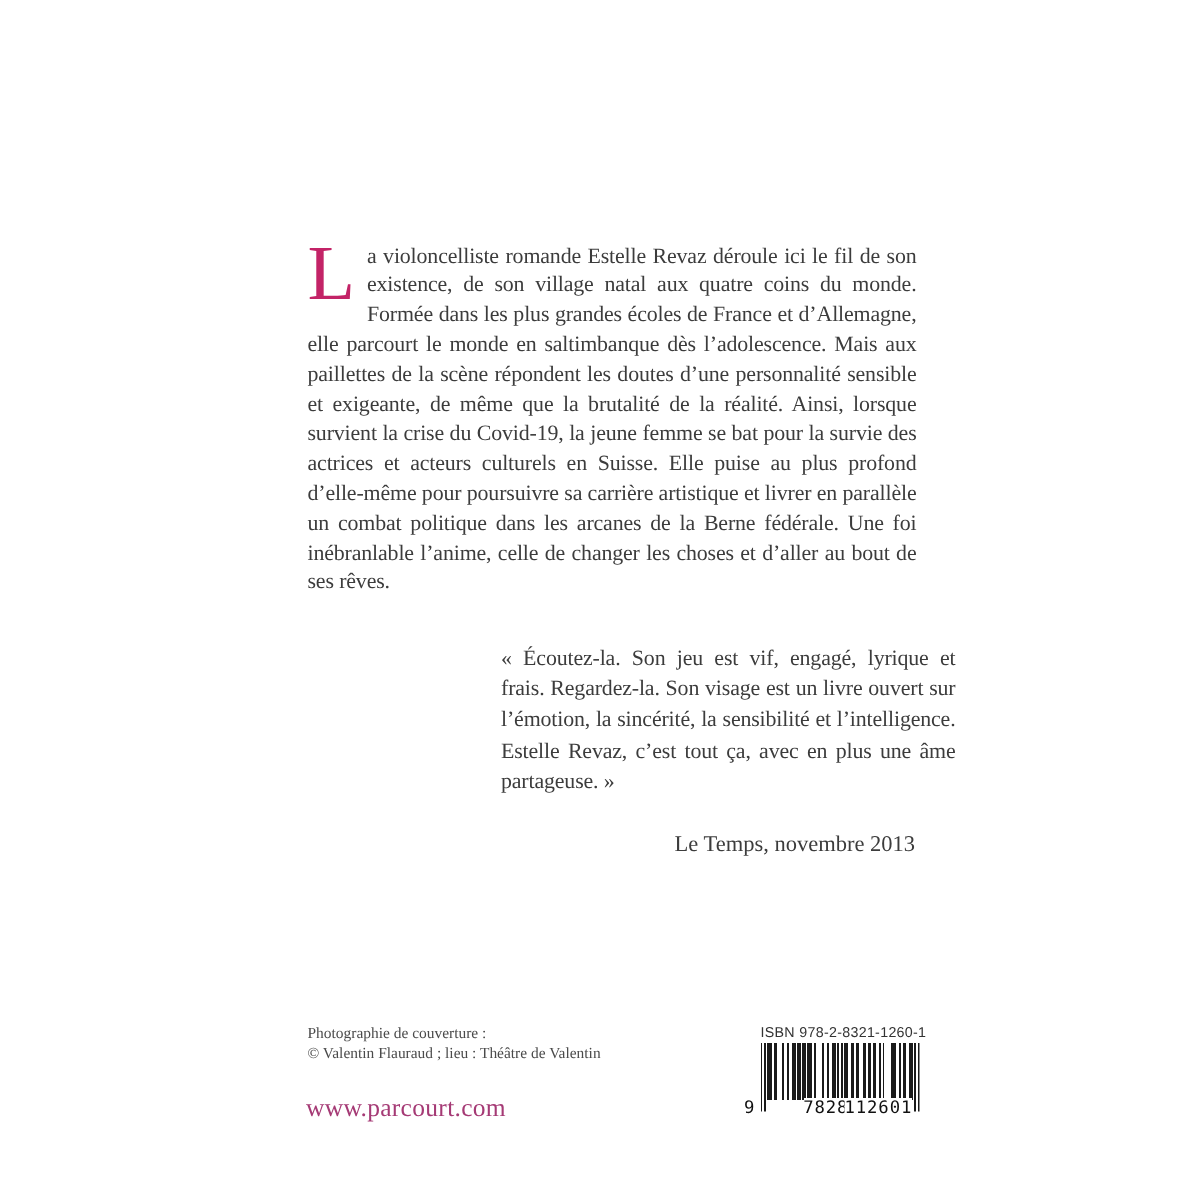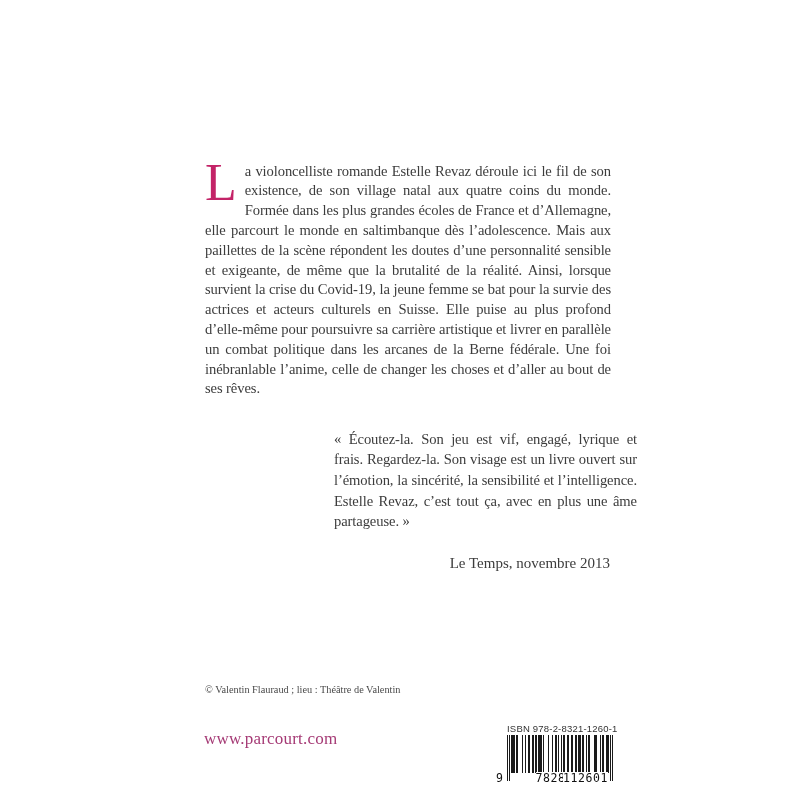--- a/index.html
+++ b/index.html
@@ -46,21 +46,21 @@
   .credits{
     position:absolute;left:205px;top:683px;width:300px;
     font-size:10.3px;line-height:13.2px;color:var(--credit-ink);
   }
   .website{
     position:absolute;left:204px;top:730px;
     font-size:17px;line-height:17px;color:var(--link);
     letter-spacing:0.2px;text-decoration:none;cursor:pointer;
   }
   
-  .barcode{position:absolute;left:496px;top:724px;width:130px;}
+  .barcode{position:absolute;left:496px;top:684px;width:130px;}
   .isbn-label{
     margin-left:11px;width:106px;text-align:center;
     font-family:"Liberation Sans", sans-serif;
     font-size:9.5px;line-height:10px;letter-spacing:0.2px;color:#333;
     white-space:nowrap;
   }
   .bars-wrap{position:relative;margin:1px 0 0 11px;width:106px;height:50px;}
   .bars-svg{position:absolute;left:0;top:0;}
   .bc-digit{
     position:absolute;top:37px;
@@ -77,20 +77,21 @@
 
 <div class="sheet">
 
   <p class="synopsis"><span class="dropcap">L</span><span>a violoncelliste romande Estelle Revaz déroule ici le fil de son existence, de son village natal aux quatre coins du monde. Formée dans les plus grandes écoles de France et d’Allemagne, elle parcourt le monde en saltimbanque dès l’adolescence. Mais aux paillettes de la scène répondent les doutes d’une personnalité sensible et exigeante, de même que la brutalité de la réalité. Ainsi, lorsque survient la crise du Covid-19, la jeune femme se bat pour la survie des actrices et acteurs culturels en Suisse. Elle puise au plus profond d’elle-même pour poursuivre sa carrière artistique et livrer en parallèle un combat politique dans les arcanes de la Berne fédérale. Une foi inébranlable l’anime, celle de changer les choses et d’aller au bout de ses rêves.</span></p>
 
   <p class="quote-block">« Écoutez-la. Son jeu est vif, engagé, lyrique et frais. Regardez-la. Son visage est un livre ouvert sur l’émotion, la sincérité, la sensibilité et l’intel­ligence. Estelle Revaz, c’est tout ça, avec en plus une âme partageuse. »</p>
 
   <p class="attribution"><span class="italic">Le Temps</span><span>, novembre 2013</span></p>
 
   <div class="credits">
+    <div>Photographie de couverture :</div>
     <div>© Valentin Flauraud ; lieu : Théâtre de Valentin</div>
   </div>
 
   <a class="website">www.parcourt.com</a>
 
   <div class="barcode">
     <div class="isbn-label">ISBN 978-2-8321-1260-1</div>
     <div class="bars-wrap">
       <span class="bars-svg"><svg width="106" height="46" viewBox="0 0 95 46" preserveAspectRatio="none" shape-rendering="crispEdges">
             <rect x="0" y="0" width="1" height="46" fill="var(--bar-ink)"></rect>

